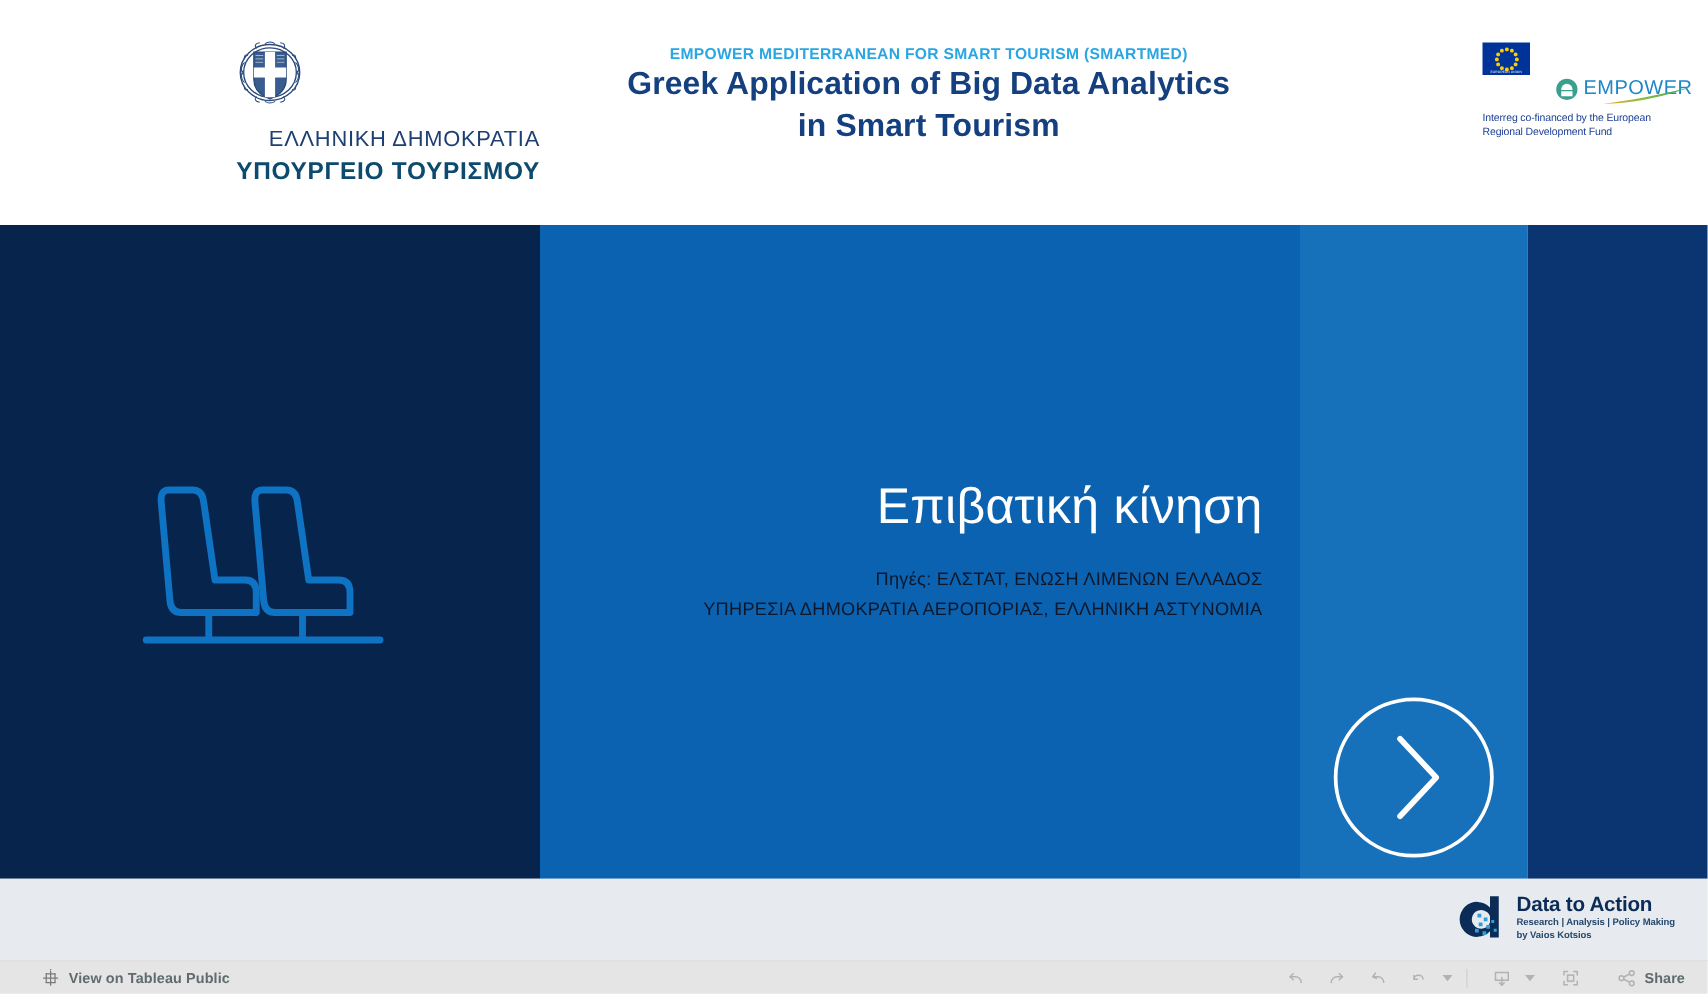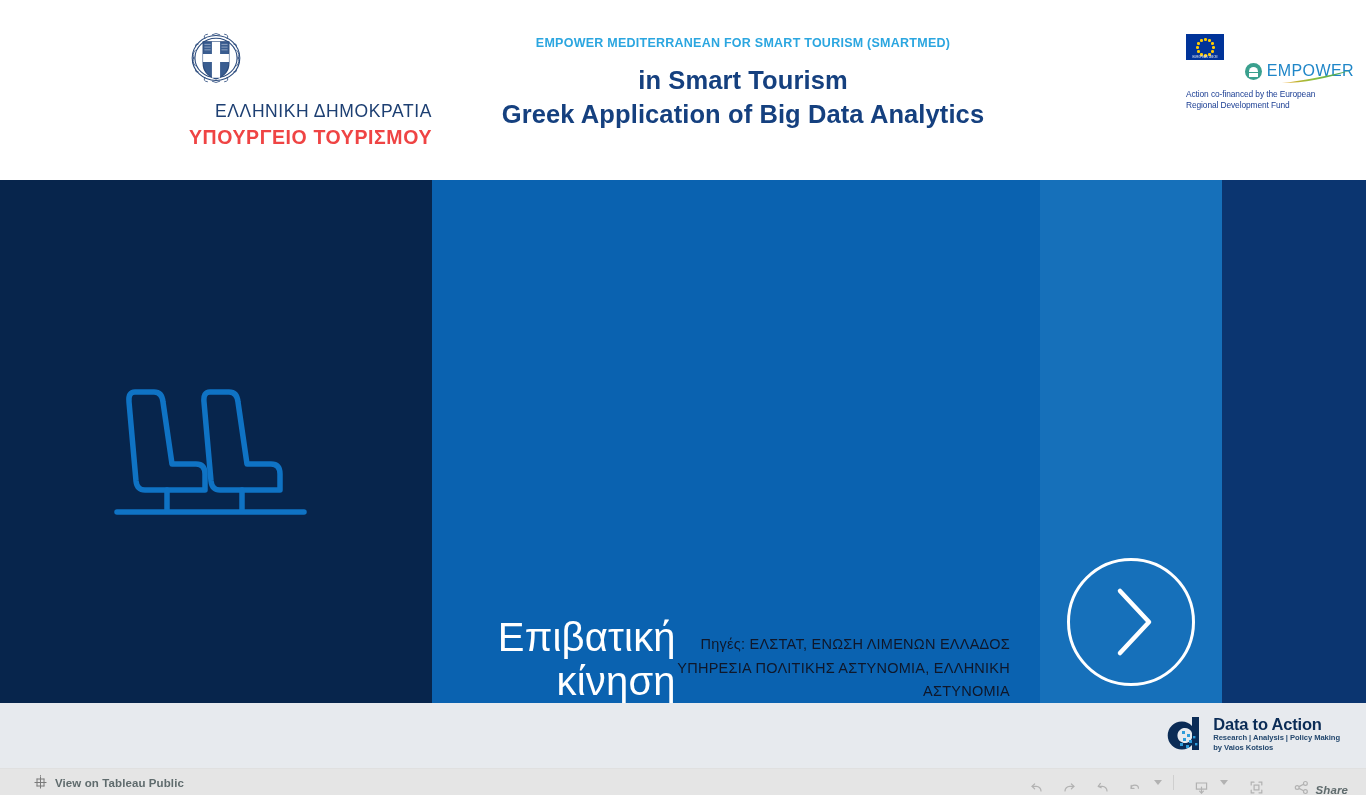--- a/index.html
+++ b/index.html
@@ -34,38 +34,37 @@
   .gov-line1 {
     font-size: 17.5px;
     letter-spacing: 0.6px;
     color: #1d3f72;
     font-weight: 400;
     line-height: 1.35;
   }
   .gov-line2 {
     font-size: 19.5px;
     letter-spacing: 0.6px;
-    color: #ef4444;
+    color: #0c4a6e;
     font-weight: 700;
     line-height: 1.35;
   }
 
   
   .title-block {
     position: absolute;
     left: 433px; top: 36px;
     width: 620px;
     text-align: center;
   }
   .eyebrow {
     font-size: 12.5px;
     font-weight: 700;
     letter-spacing: 0.25px;
     color: #2ba6e0;
-    margin-bottom: 13px;
   }
   .main-title {
     font-size: 25.5px;
     font-weight: 600;
     color: #15407f;
     line-height: 1.35;
     letter-spacing: 0.1px;
   }
 
   
@@ -178,21 +177,21 @@
     left: 112px; top: 198px;
     width: 208px; height: 145px;
   }
 
   
   .viz-center {
     position: absolute;
     left: 432px; top: 0;
     width: 608px; height: 523px;
     display: flex;
-    flex-direction: row;
+    flex-direction: column;
     align-items: flex-end;
     justify-content: center;
     padding-right: 30px;
     text-align: right;
   }
   .viz-heading {
     font-size: 40px;
     font-weight: 400;
     color: #ffffff;
     letter-spacing: 0.2px;
@@ -268,24 +267,23 @@
     color: #5f6b6d;
     letter-spacing: 0.1px;
   }
   .tb-right {
     position: absolute;
     right: 10px; top: 0; height: 27px;
     display: flex; align-items: center;
   }
   .tb-btn {
     height: 27px;
-    display: flex; align-items: flex-end; justify-content: center;
+    display: flex; align-items: center; justify-content: center;
     padding: 0 8px;
     cursor: pointer;
-    font-style: italic;
   }
   .tb-caret {
     width: 0; height: 0;
     border-left: 4px solid transparent;
     border-right: 4px solid transparent;
     border-top: 5px solid #b2b2b2;
     margin-left: 2px;
     cursor: pointer;
   }
   .tb-sep {
@@ -331,22 +329,22 @@
         <line x1="58" y1="34" x2="67" y2="34"></line>
           <line x1="58" y1="38" x2="67" y2="38"></line>
       </g>
     </svg>
     <div class="gov-line1">ΕΛΛΗΝΙΚΗ ΔΗΜΟΚΡΑΤΙΑ</div>
     <div class="gov-line2">ΥΠΟΥΡΓΕΙΟ ΤΟΥΡΙΣΜΟΥ</div>
   </div>
 
   <div class="title-block">
     <div class="eyebrow">EMPOWER MEDITERRANEAN FOR SMART TOURISM (SMARTMED)</div>
+    <div class="main-title">Greek Application of Big Data Analytics</div>
     <div class="main-title">in Smart Tourism</div>
-    <div class="main-title">Greek Application of Big Data Analytics</div>
   </div>
 
   <div class="interreg">
     <div class="ir-row1">
       <div class="eu-flag">
         <span class="eu-star" style="left:18.2px;top:4px"></span>
         <span class="eu-star" style="left:22.2px;top:5.1px"></span>
         <span class="eu-star" style="left:25.2px;top:8.1px"></span>
         <span class="eu-star" style="left:26.3px;top:12.1px"></span>
         <span class="eu-star" style="left:25.2px;top:16.1px"></span>
@@ -368,21 +366,21 @@
           <stop offset="100%" stop-color="#2e9e5b"></stop>
         </linearGradient>
       </defs>
       <path d="M2 14 Q30 11 72 1 Q34 14 2 14 Z" fill="url(#sw)"></path>
     </svg>
     <div class="ir-row3">
       <span class="sm-badge"></span>
       <span class="ir-smartmed">EMPOWER</span>
     </div>
     <div class="ir-fund">
-      <div>Action co-financed by the European</div>
+      <div>Interreg co-financed by the European</div>
       <div>Regional Development Fund</div>
     </div>
   </div>
 </div>
 
 <div class="stage">
   <div class="panel panel-left" style="background:#07254c"></div>
   <div class="panel panel-mid" style="background:#0a62b0"></div>
   <div class="panel panel-arrow" style="background:#1670ba"></div>
   <div class="panel panel-right" style="background:#0b3570"></div>
@@ -394,21 +392,21 @@
       <line x1="55" y1="112" x2="55" y2="132"></line>
       <line x1="130" y1="112" x2="130" y2="132"></line>
       <line x1="5" y1="134" x2="192" y2="134"></line>
     </g>
   </svg>
 
   <div class="viz-center">
     <div class="viz-heading">Επιβατική κίνηση</div>
     <div class="viz-sources">
       <div>Πηγές: ΕΛΣΤΑΤ, ΕΝΩΣΗ ΛΙΜΕΝΩΝ ΕΛΛΑΔΟΣ</div>
-      <div>ΥΠΗΡΕΣΙΑ ΠΟΛΙΤΙΚΗΣ ΑΣΤΥΝΟΜΙΑ, ΕΛΛΗΝΙΚΗ ΑΣΤΥΝΟΜΙΑ</div>
+      <div>ΥΠΗΡΕΣΙΑ ΔΗΜΟΚΡΑΤΙΑ ΑΕΡΟΠΟΡΙΑΣ, ΕΛΛΗΝΙΚΗ ΑΣΤΥΝΟΜΙΑ</div>
     </div>
   </div>
 
   <div class="arrow-btn">
     <svg width="122" height="122" viewBox="0 0 122 122">
       <path d="M50 30 L79 61 L50 92" fill="none" stroke="#ffffff" stroke-width="4.5" stroke-linecap="round" stroke-linejoin="round"></path>
     </svg>
   </div>
 </div>
 

